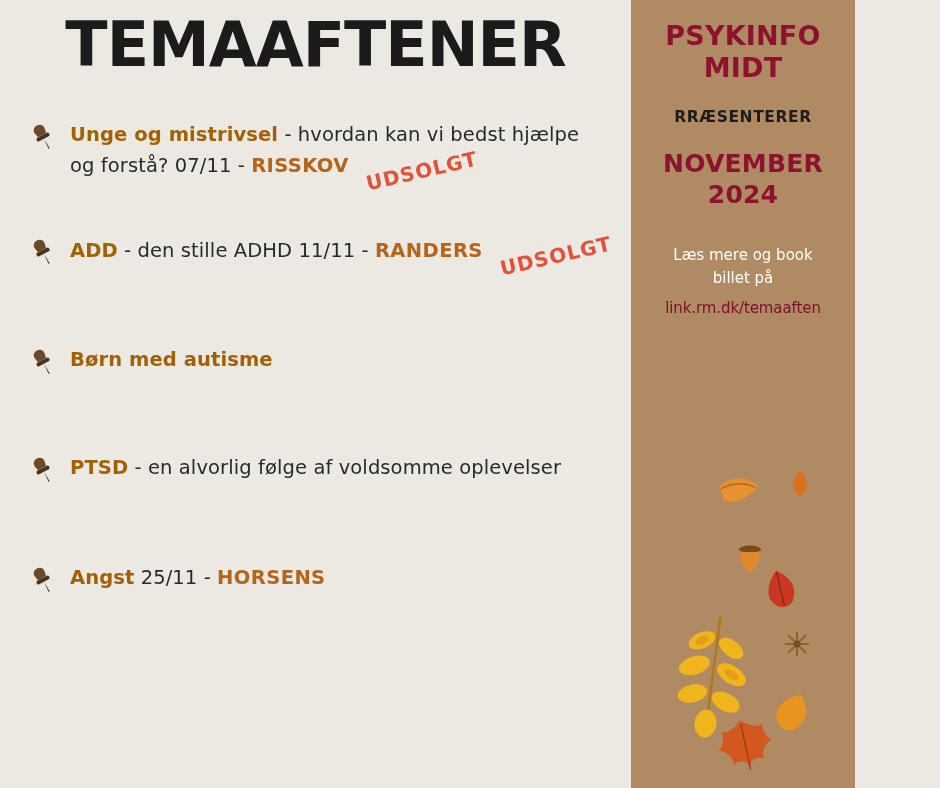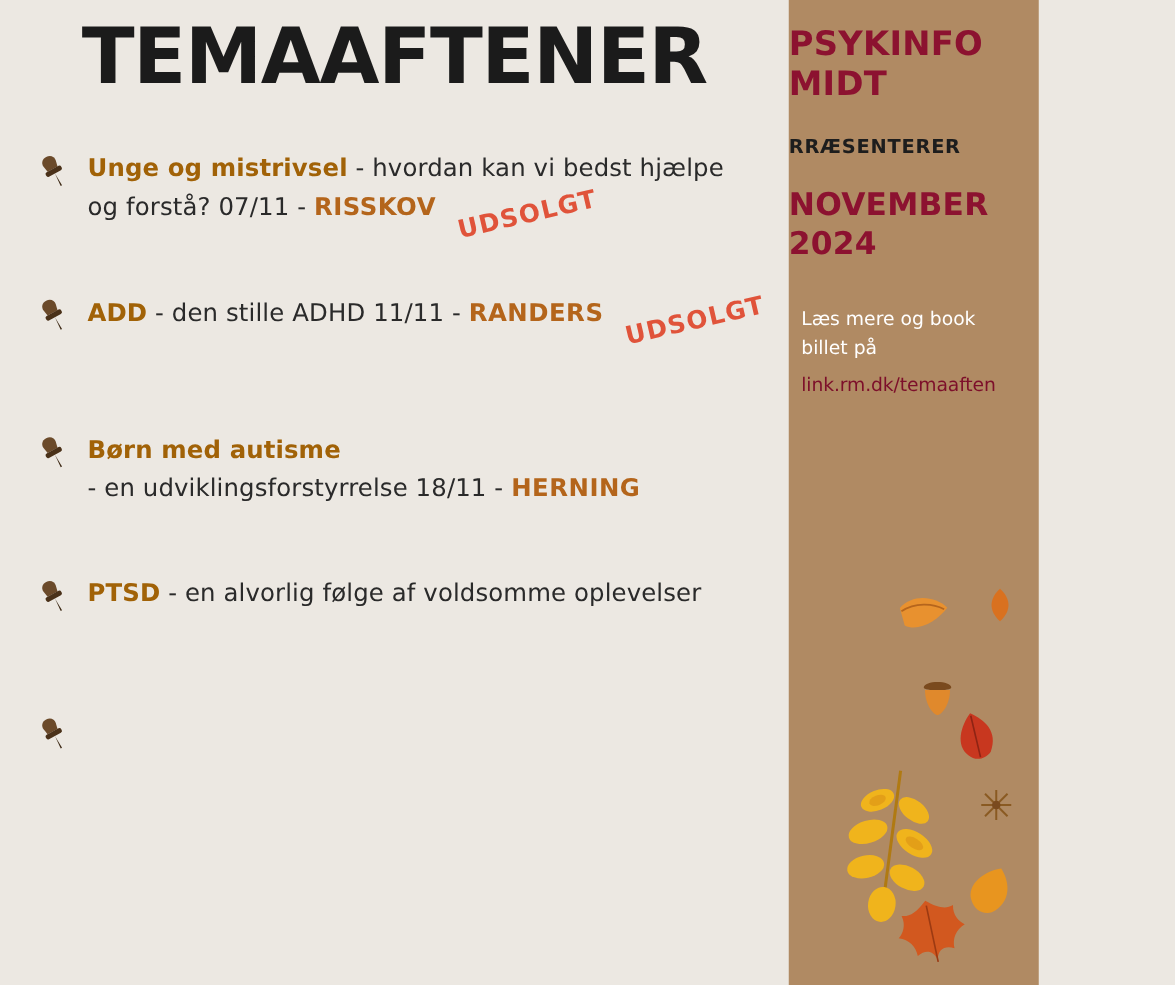--- a/index.html
+++ b/index.html
@@ -81,26 +81,26 @@
     letter-spacing: 1px;
     transform: rotate(-13deg);
     margin-left: 16px;
     position: relative;
     top: 6px;
   }
 
   
   .right {
     position: relative;
-    width: 200px;
+    width: 224px;
     height: 788px;
     background: #b08a63;
     overflow: hidden;
     box-sizing: border-box;
-    text-align: left;
+    text-align: center;
   }
   .brand {
     font-family: "DejaVu Sans", sans-serif;
     font-weight: bold;
     font-size: 27px;
     color: #8c1230;
     line-height: 1.18;
     padding-top: 20px;
     letter-spacing: 0.2px;
   }
@@ -193,23 +193,20 @@
             <g transform="rotate(-28 15 15)">
               <path d="M15 2 C11 2 9 5 9.5 8 L10.5 13 L19.5 13 L20.5 8 C21 5 19 2 15 2 Z" fill="#6b4a2a"></path>
               <rect x="8" y="13" width="14" height="4" rx="1.6" fill="#4a3119"></rect>
               <path d="M15 17 L15.6 28 L14.4 28 Z" fill="#3a2612"></path>
             </g>
           </svg>
         </span>
         <div class="line">
           <span class="bold">Børn med autisme</span>
         </div>
-        <div class="line">
-          <span> - en udviklingsforstyrrelse 18/11 - </span><span class="city">HERNING</span>
-        </div>
       </div>
 
       <div class="event" style="margin-top:54px;">
         <span class="pin">
           <svg class="leafsvg" width="30" height="30" viewBox="0 0 30 30">
             <g transform="rotate(-28 15 15)">
               <path d="M15 2 C11 2 9 5 9.5 8 L10.5 13 L19.5 13 L20.5 8 C21 5 19 2 15 2 Z" fill="#6b4a2a"></path>
               <rect x="8" y="13" width="14" height="4" rx="1.6" fill="#4a3119"></rect>
               <path d="M15 17 L15.6 28 L14.4 28 Z" fill="#3a2612"></path>
             </g>
@@ -223,20 +220,23 @@
       <div class="event" style="margin-top:56px;">
         <span class="pin">
           <svg class="leafsvg" width="30" height="30" viewBox="0 0 30 30">
             <g transform="rotate(-28 15 15)">
               <path d="M15 2 C11 2 9 5 9.5 8 L10.5 13 L19.5 13 L20.5 8 C21 5 19 2 15 2 Z" fill="#6b4a2a"></path>
               <rect x="8" y="13" width="14" height="4" rx="1.6" fill="#4a3119"></rect>
               <path d="M15 17 L15.6 28 L14.4 28 Z" fill="#3a2612"></path>
             </g>
           </svg>
         </span>
+        <div class="line">
+          <span class="bold">Angst</span><span> 25/11 - </span><span class="city">HORSENS</span>
+        </div>
       </div>
 
     </div>
   </div>
 
   <div class="right">
 
     <div class="brand">
       <div>PSYKINFO</div>
       <div>MIDT</div>

